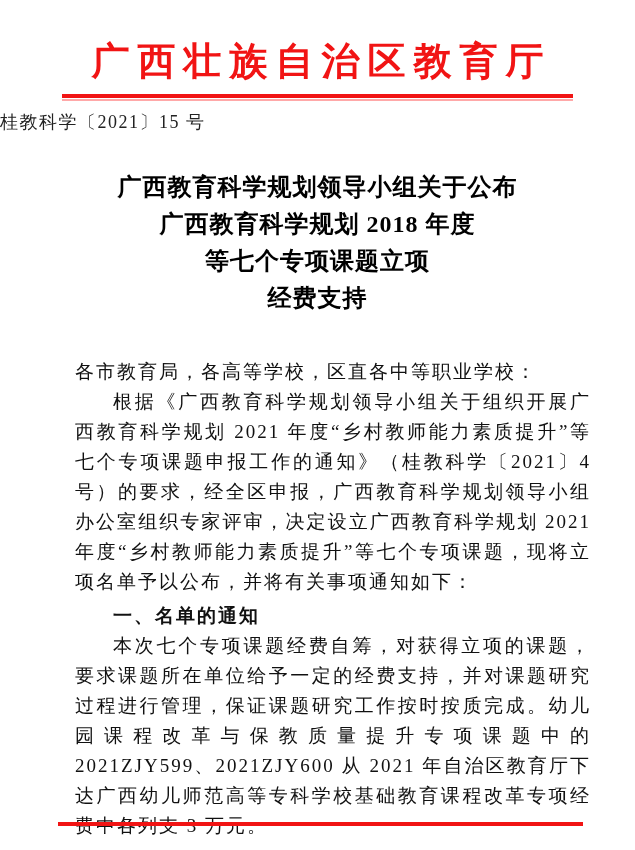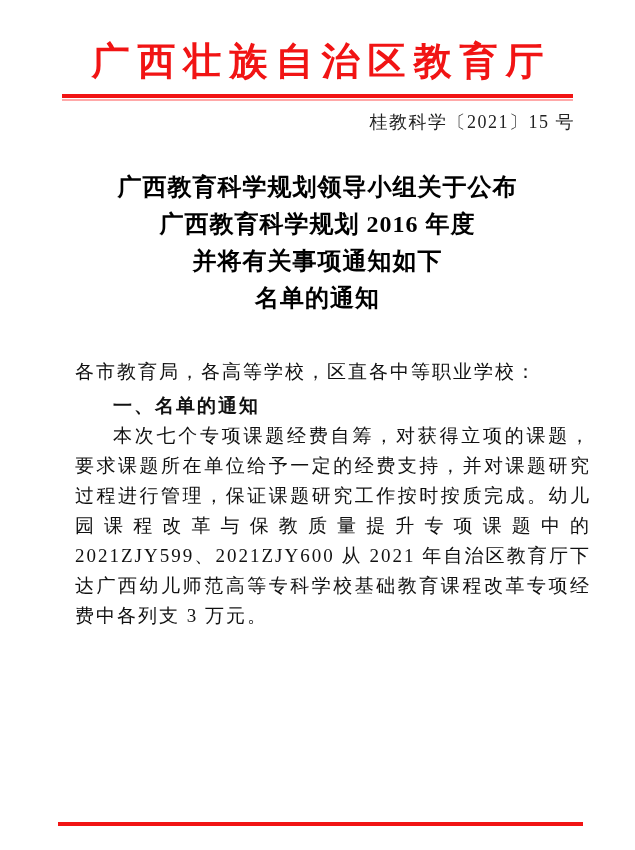--- a/index.html
+++ b/index.html
@@ -26,21 +26,21 @@
     letter-spacing:8px;
     padding-left:8px;
     line-height:1.15;
     white-space:nowrap;
   }
   .rule-wrap{margin:10px 62px 0 62px;}
   .rule-main{height:4px;background:var(--red);}
   .rule-sub{height:2px;background:var(--red-light);margin-top:1px;}
   .doc-number{
     margin:10px 60px 0 0;
-    text-align:right;
+    text-align:left;
     font-size:18px;
     letter-spacing:1.5px;
     color:#222;
     line-height:22px;
   }
   .title-block{
     margin-top:36px;
     text-align:center;
     font-weight:bold;
     font-size:24px;
@@ -80,26 +80,27 @@
 
   <div class="rule-wrap">
     <div class="rule-main"></div>
     <div class="rule-sub"></div>
   </div>
 
   <div class="doc-number">桂教科学〔2021〕15 号</div>
 
   <div class="title-block">
     <div>广西教育科学规划领导小组关于公布</div>
-    <div>广西教育科学规划 2016 年度</div>
-    <div>并将有关事项通知如下</div>
-    <div>名单的通知</div>
+    <div>广西教育科学规划 2018 年度</div>
+    <div>等七个专项课题立项</div>
+    <div>经费支持</div>
   </div>
 
   <div class="body-block">
     <p class="recipients">各市教育局，各高等学校，区直各中等职业学校：</p>
+    <p class="para">根据《广西教育科学规划领导小组关于组织开展广西教育科学规划 2021 年度“乡村教师能力素质提升”等七个专项课题申报工作的通知》（桂教科学〔2021〕4 号）的要求，经全区申报，广西教育科学规划领导小组办公室组织专家评审，决定设立广西教育科学规划 2021 年度“乡村教师能力素质提升”等七个专项课题，现将立项名单予以公布，并将有关事项通知如下：</p>
     <p class="para section-heading">一、名单的通知</p>
     <p class="para">本次七个专项课题经费自筹，对获得立项的课题，要求课题所在单位给予一定的经费支持，并对课题研究过程进行管理，保证课题研究工作按时按质完成。幼儿园课程改革与保教质量提升专项课题中的 2021ZJY599、2021ZJY600 从 2021 年自治区教育厅下达广西幼儿师范高等专科学校基础教育课程改革专项经费中各列支 3 万元。</p>
   </div>
 
   <div class="bottom-rule"></div>
 
 </div>
 
 </body></html>

